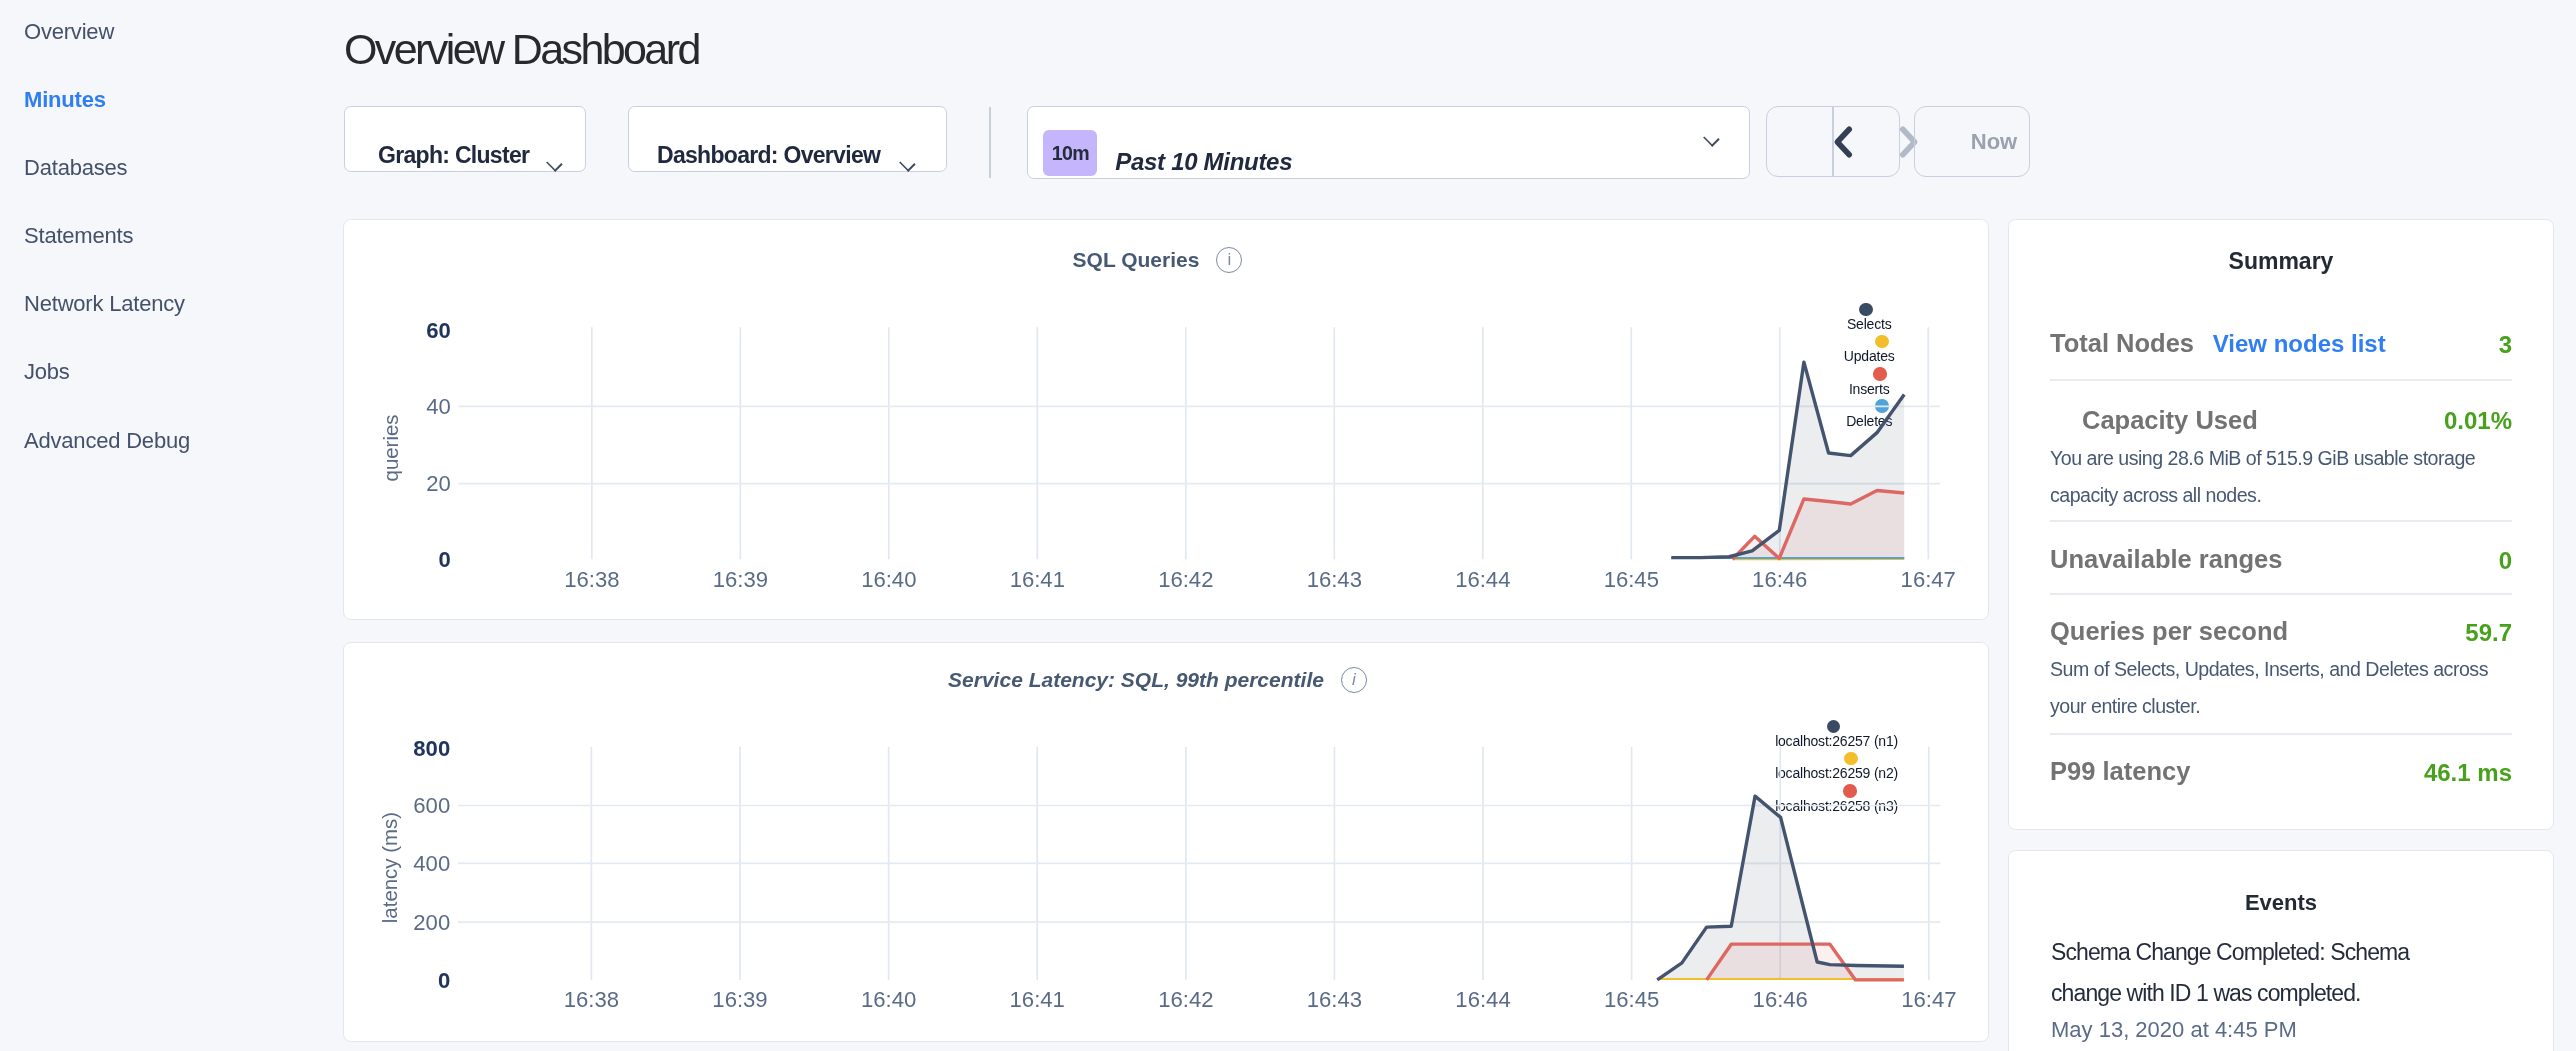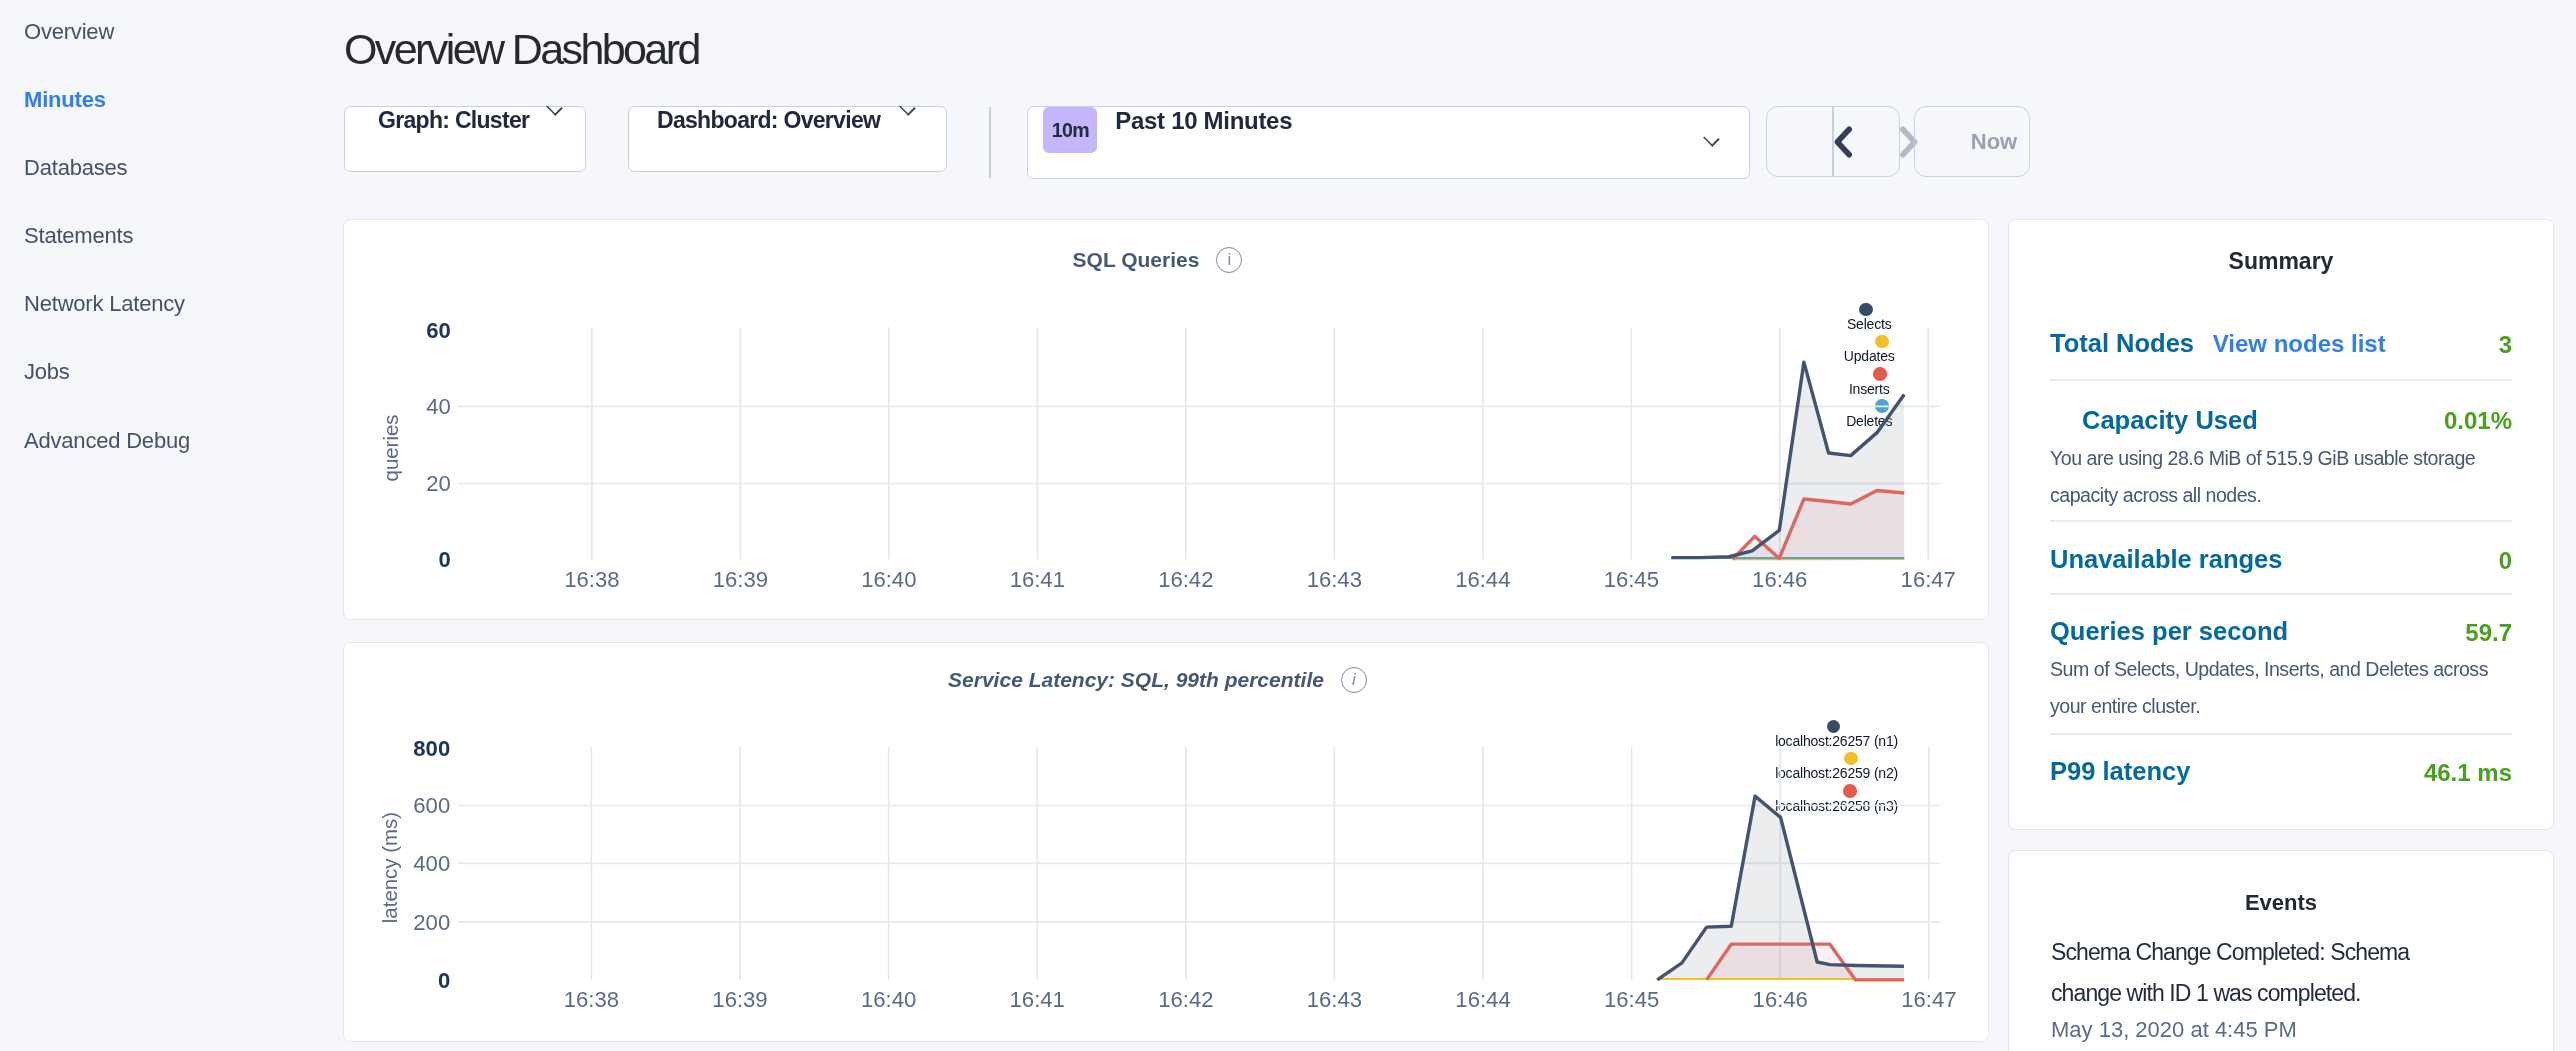--- a/index.html
+++ b/index.html
@@ -6,33 +6,33 @@
 html,body { width:2576px; height:1051px; overflow:hidden; }
 body { background:#f5f7fa; font-family:"Liberation Sans", sans-serif; position:relative; }
 .abs { position:absolute; }
 
 .nav { position:absolute; left:24px; top:0; font-size:22px; letter-spacing:-0.2px; color:#44516b; }
 .nav div { position:absolute; left:0; height:68px; display:flex; align-items:center; white-space:nowrap; width:306px; }
 .nav .active { color:#2f7ef2; font-weight:bold; }
 
 .h1 { position:absolute; left:344px; top:25px; font-size:43px; letter-spacing:-2.6px; color:#27292e; }
 
-.btn { position:absolute; top:106px; height:66px; background:#fff; border:1.7px solid #c8cfdf; border-radius:6.8px; display:flex; align-items:flex-start; padding-bottom:1.7px; font-weight:bold; font-size:23px; letter-spacing:-0.7px; color:#20293d; }
+.btn { position:absolute; top:106px; height:66px; background:#fff; border:1.7px solid #c8cfdf; border-radius:6.8px; display:flex; align-items:flex-end; padding-bottom:1.7px; font-weight:bold; font-size:23px; letter-spacing:-0.7px; color:#20293d; }
 .chev { display:inline-block; width:12.8px; height:12.8px; border-right:2.6px solid #3c4760; border-bottom:2.6px solid #3c4760; transform:rotate(45deg) scale(1,0.8); margin-top:-6px; }
 .tbdivider { position:absolute; left:989px; top:107px; width:1.7px; height:71px; background:#c9d0da; }
 .badge10m { background:#c4b5fd; border-radius:6px; font-weight:bold; font-size:19.6px; color:#242c3c; width:54px; height:46px; display:flex; align-items:center; justify-content:center; margin:0 0 0 15.3px; flex:none; }
 .ghostbtn { position:absolute; top:106px; height:71px; border:1.7px solid #c7cfe0; border-radius:12px; background:transparent;padding-left:44px; }
 
 .card { position:absolute; background:#fff; border:1.7px solid #e3e7ed; border-radius:7.7px; }
 .ctitle { position:absolute; display:flex; justify-content:center; align-items:center; gap:17px; font-weight:bold; font-size:21px; color:#475872; }
 .iicon { width:26px; height:26px; border:1.7px solid #7d89a6; border-radius:50%; color:#7d89a6; font-size:17px; display:flex; align-items:center; justify-content:center; font-weight:normal; flex:none; }
 .legend { position:absolute; display:flex; align-items:center; font-size:14px; letter-spacing:-0.2px; color:#0f172a; white-space:nowrap;flex-direction:column; }
 .legend i { width:13.6px; height:13.6px; border-radius:50%; display:inline-block; margin-right:6px; flex:none; margin-top:2.6px; }
 
-.srow-label { font-weight:bold; font-size:25.5px; color:#0369a1; }
+.srow-label { font-weight:bold; font-size:25.5px; color:#737373; }
 .sgreen { font-weight:bold; font-size:24px; color:#48a11c; position:absolute; right:64px; }
 .sdesc { font-size:19.6px; letter-spacing:-0.5px; color:#475872; line-height:37px; position:absolute; left:42px; }
 .sdiv { position:absolute; left:42px; right:42px; height:1.7px; background:#e8ebf0; }
 </style>
 </head>
 <body>
 <div class="nav">
   <div style="top:-1.7px">Overview</div>
   <div style="top:66px" class="active">Minutes</div>
   <div style="top:134px">Databases</div>
@@ -41,21 +41,21 @@
   <div style="top:338px">Jobs</div>
   <div style="top:407px">Advanced Debug</div>
 </div>
 <div class="h1">Overview Dashboard</div>
 
 <div class="btn" style="left:344px; width:242px; padding-left:33px; gap:18.7px;">Graph: Cluster <span class="chev"></span></div>
 <div class="btn" style="left:628px; width:319px; padding-left:28px; gap:20.4px;">Dashboard: Overview <span class="chev"></span></div>
 <div class="tbdivider"></div>
 <div class="btn" style="left:1027px; width:723px; height:73px; padding-bottom:1.7px;">
   <span class="badge10m">10m</span>
-  <span style="font-size:24px; letter-spacing:-0.3px; margin-left:18px;">Past 10 Minutes</span>
+  <span style="font-size:24px; letter-spacing:-0.3px; margin-left:18px;font-style:italic;">Past 10 Minutes</span>
   <span class="chev" style="position:absolute; right:31px; top:31px;"></span>
 </div>
 <div class="ghostbtn" style="left:1766px; width:134px;">
   <div style="position:absolute; left:65px; top:0; width:1.7px; height:70px; background:#c7cfe0;"></div>
   <svg width="130" height="70" viewBox="0 0 153 82">
       <path d="M45 26 L31 41 L45 56" fill="none" stroke="#333e57" stroke-width="6.5" stroke-linecap="round" stroke-linejoin="round"></path>
       <path d="M108 26 L122 41 L108 56" fill="none" stroke="#b3bac7" stroke-width="6.5" stroke-linecap="round" stroke-linejoin="round"></path>
     </svg>
 </div>
 <div class="ghostbtn" style="left:1914px; width:116px; display:flex; align-items:center; justify-content:center; font-weight:bold; font-size:22px; color:#9aa2b0;">Now</div>

